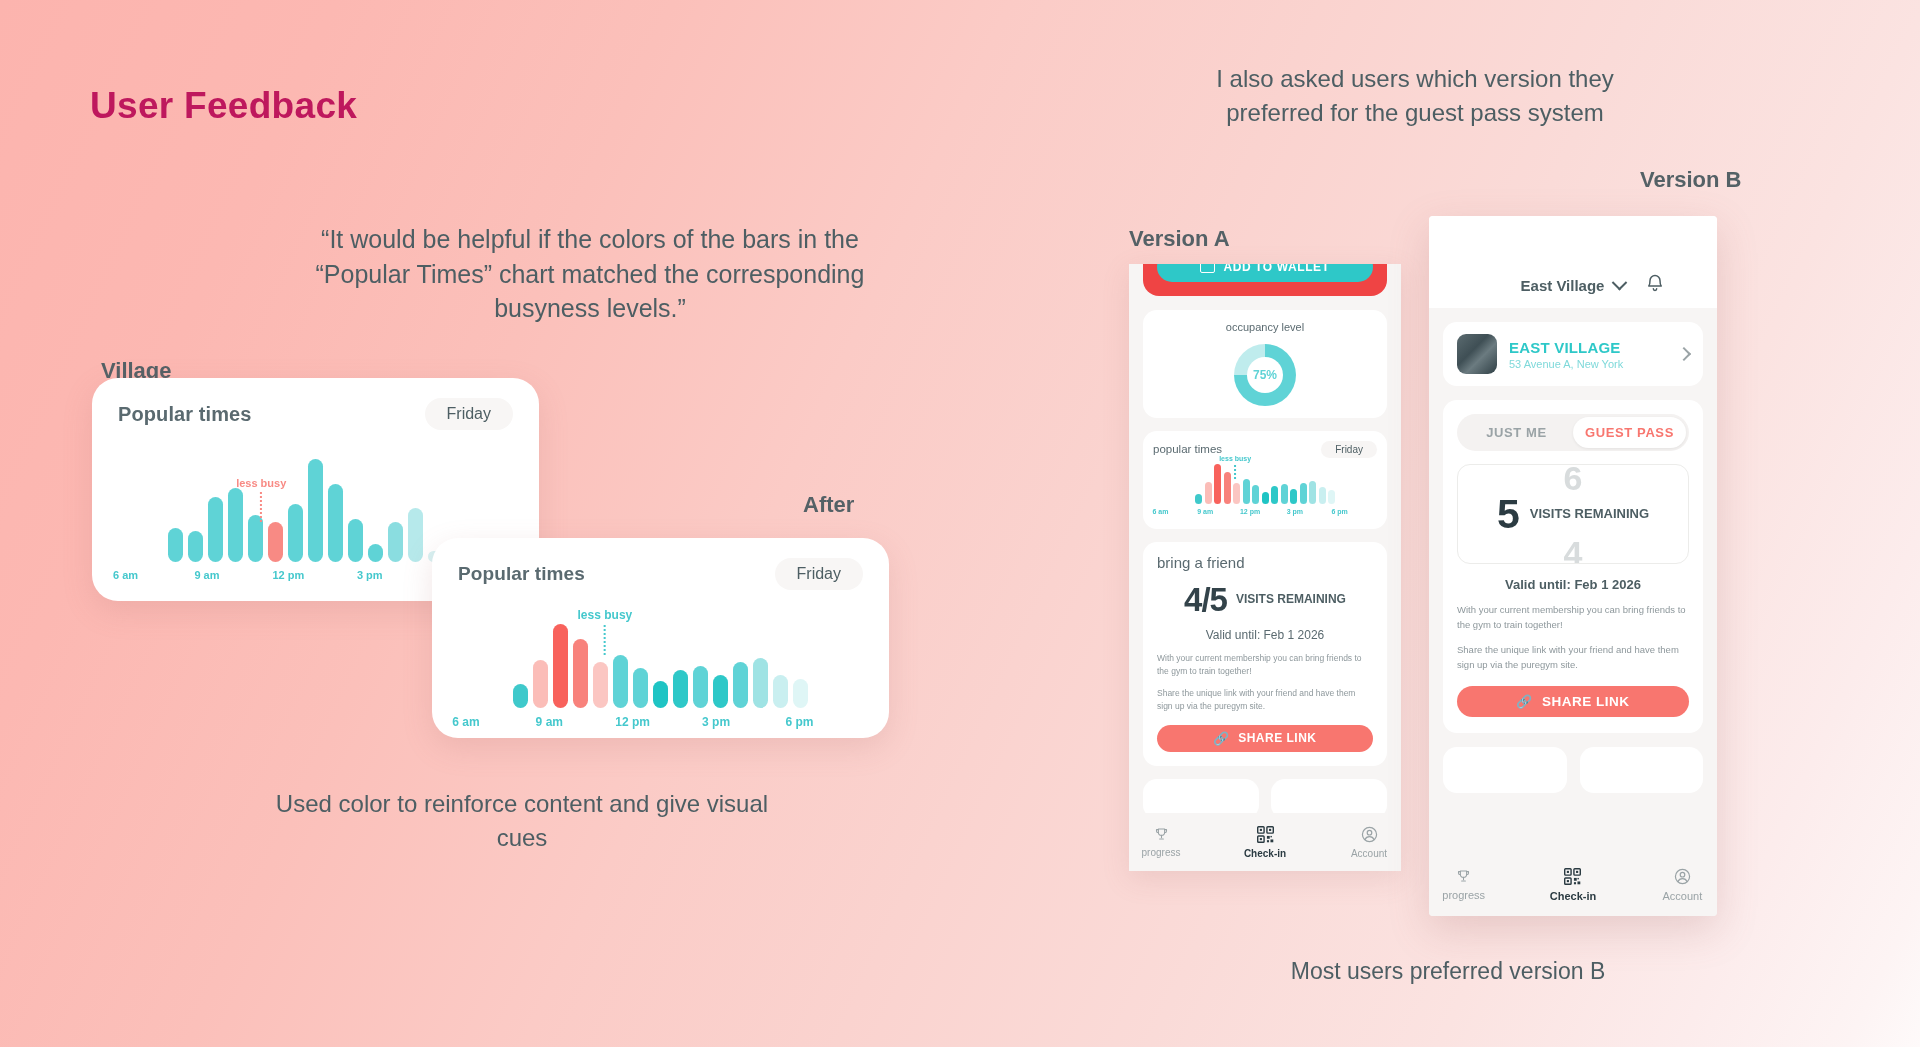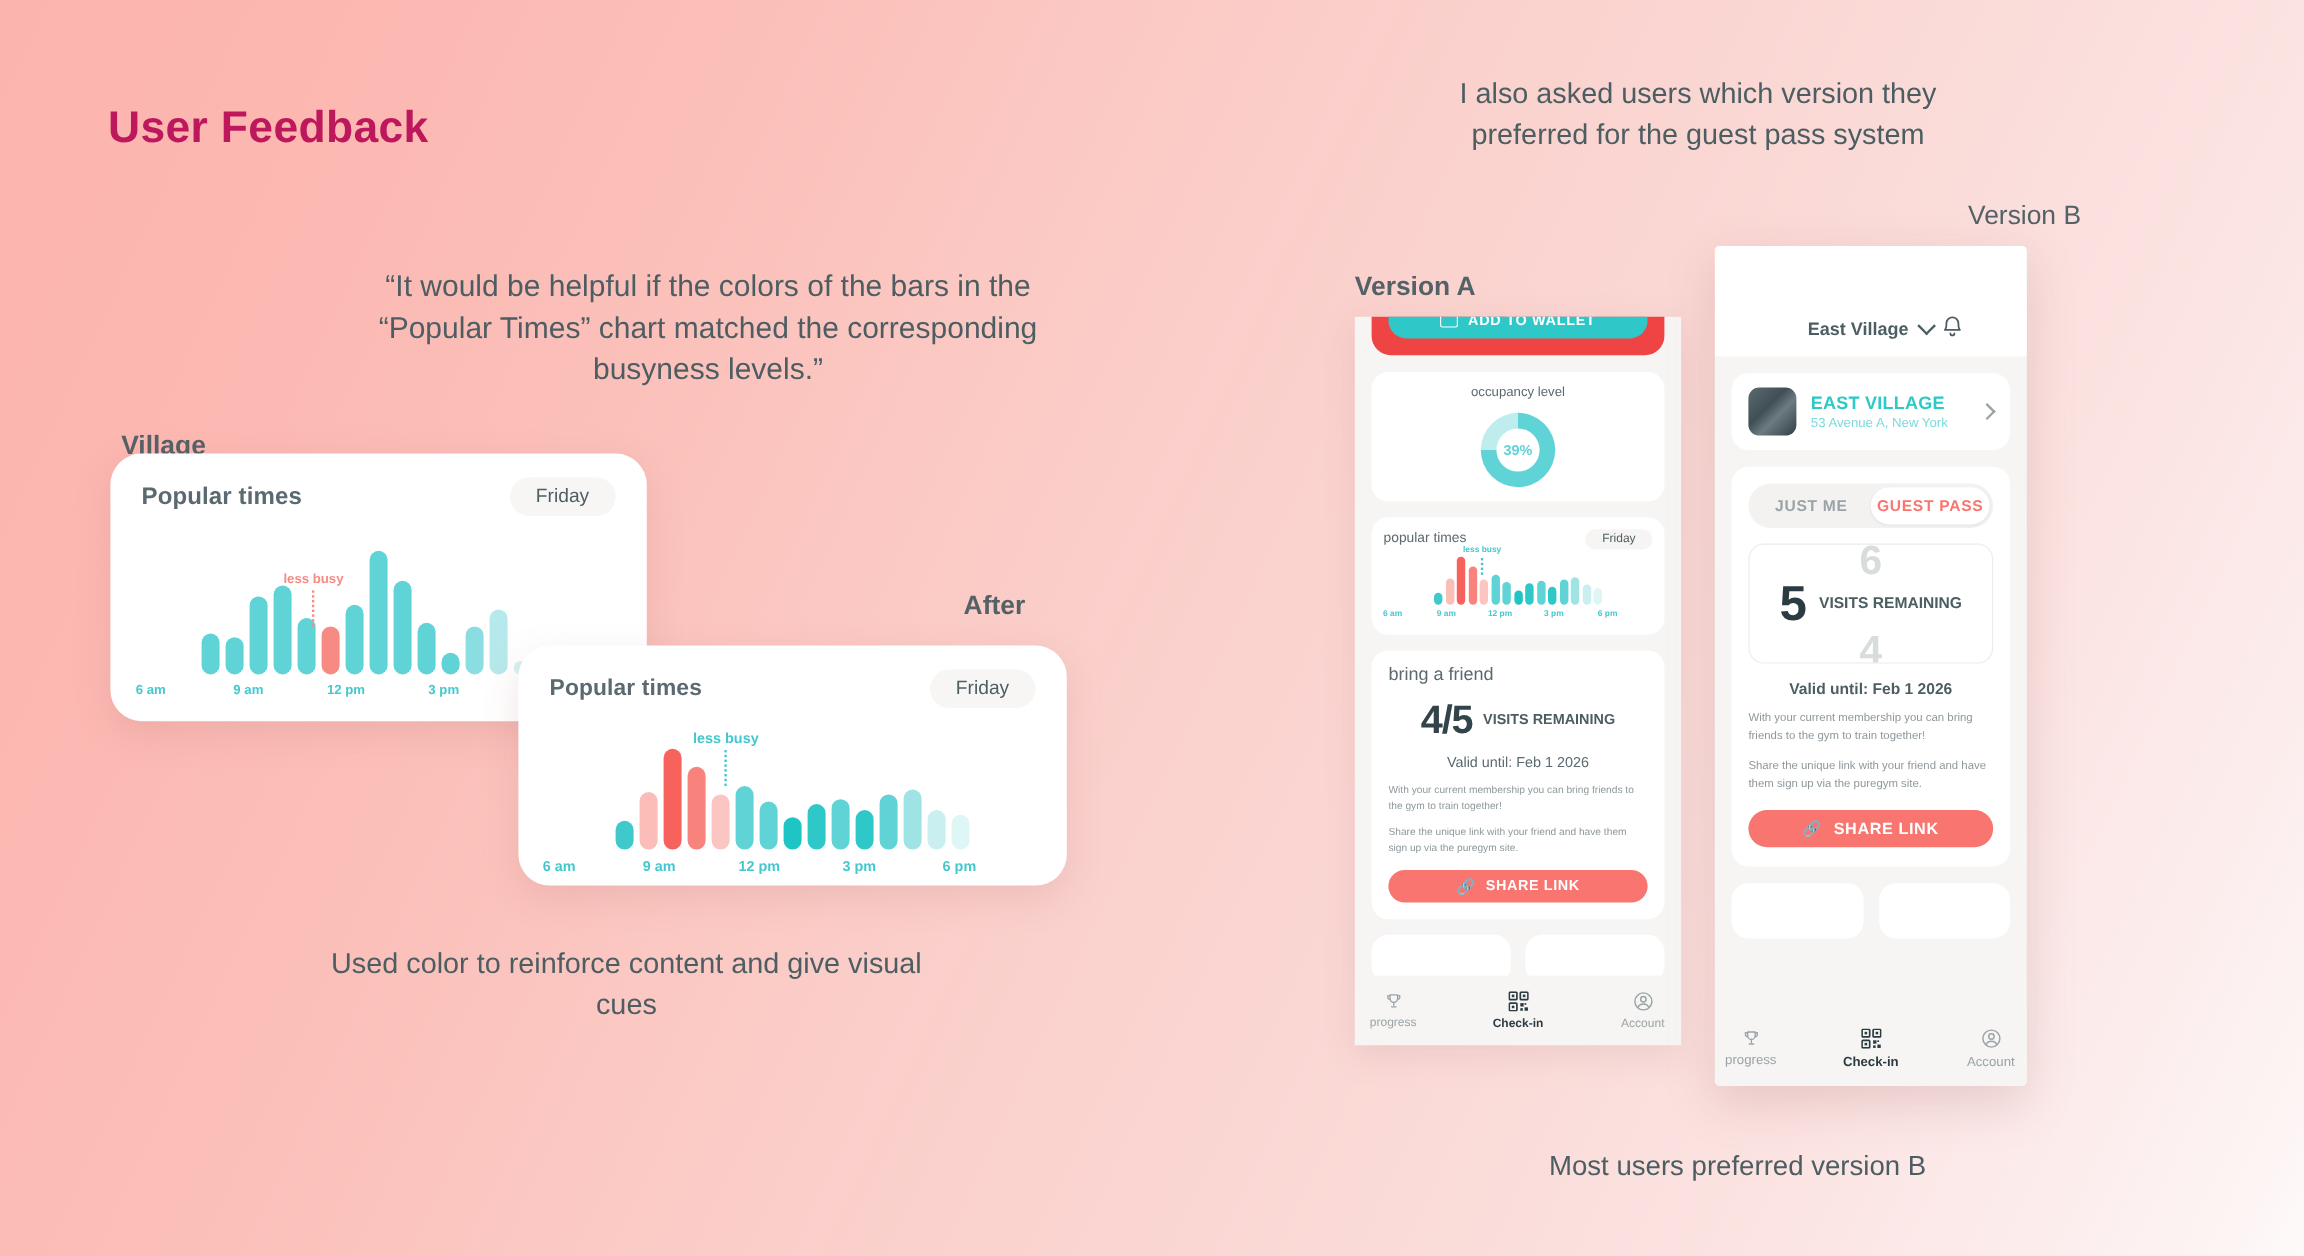--- a/index.html
+++ b/index.html
@@ -84,35 +84,35 @@
   .topCaption {
     position: absolute; left: 1190px; top: 62px; width: 450px;
     text-align: center; font-size: 24px; line-height: 1.42; color: #4d5e63;
   }
   .verALabel {
     position: absolute; left: 1129px; top: 226px;
     font-size: 22px; font-weight: 700; color: #546166;
   }
   .verBLabel {
     position: absolute; left: 1640px; top: 167px;
-    font-size: 22px; font-weight: 400; color: #546166;
+    font-size: 22px; font-weight: 700; color: #546166;
   }
   .rightCaption {
     position: absolute; left: 1278px; top: 958px; width: 340px;
     text-align: center; font-size: 23px; color: #4d5e63;
   }
 
   
   .phone { position: absolute; overflow: hidden; background: #f7f5f4; }
   #phone-a {
     left: 1129px; top: 264px; width: 272px; height: 607px;
     box-shadow: 0 8px 26px rgba(170,110,110,.16);
   }
   #phone-b {
-    left: 1429px; top: 205px; width: 260px; height: 700px;
+    left: 1429px; top: 216px; width: 288px; height: 700px;
     border-radius: 4px;
     box-shadow: 0 14px 40px rgba(160,100,100,.22);
     padding-left: 40px;
   }
 
   .phoneScroll { position: absolute; inset: 0; }
 
   .statusArea { background: #fff; }
   #b-topbar {
     height: 92px; background:#fff; display:flex; align-items:flex-end;
@@ -315,21 +315,21 @@
         <span class="walletIcon"></span>
         <span>ADD TO WALLET</span>
       </div>
     </div>
 
     <div class="aRow">
       <div class="aTile">
         <div class="tileCap">occupancy level</div>
         <div class="donutWrap">
           <div class="donut"></div>
-          <div class="donutHole">39%</div>
+          <div class="donutHole">75%</div>
         </div>
       </div>
     </div>
 
     <div id="a-popular">
       <div class="miniHead">
         <div class="miniTitle">popular times</div>
         <div class="miniPill">Friday</div>
       </div>
       <div class="plot" id="a-mini-plot" style="margin:0">

